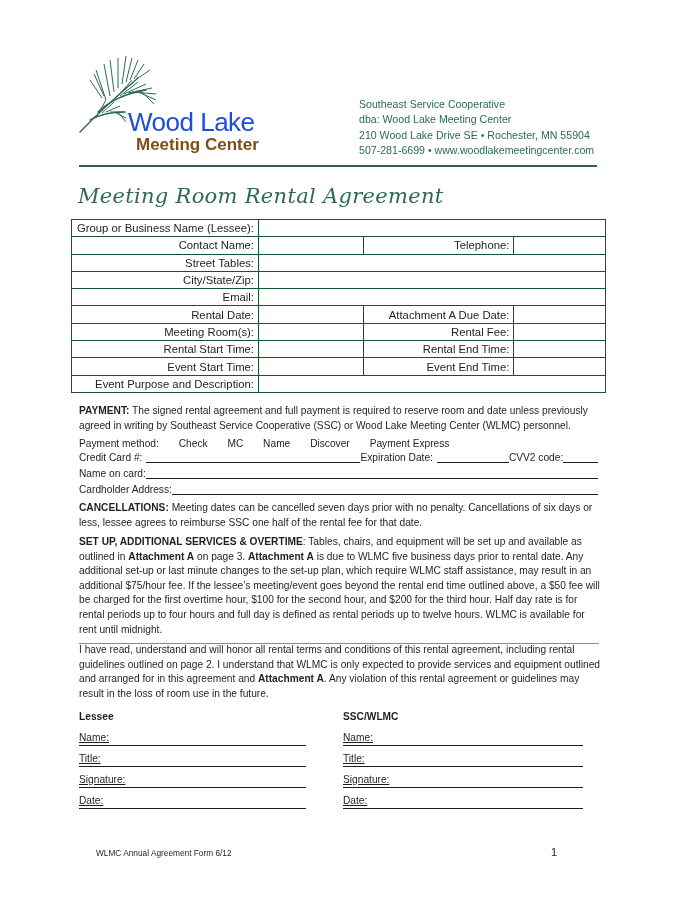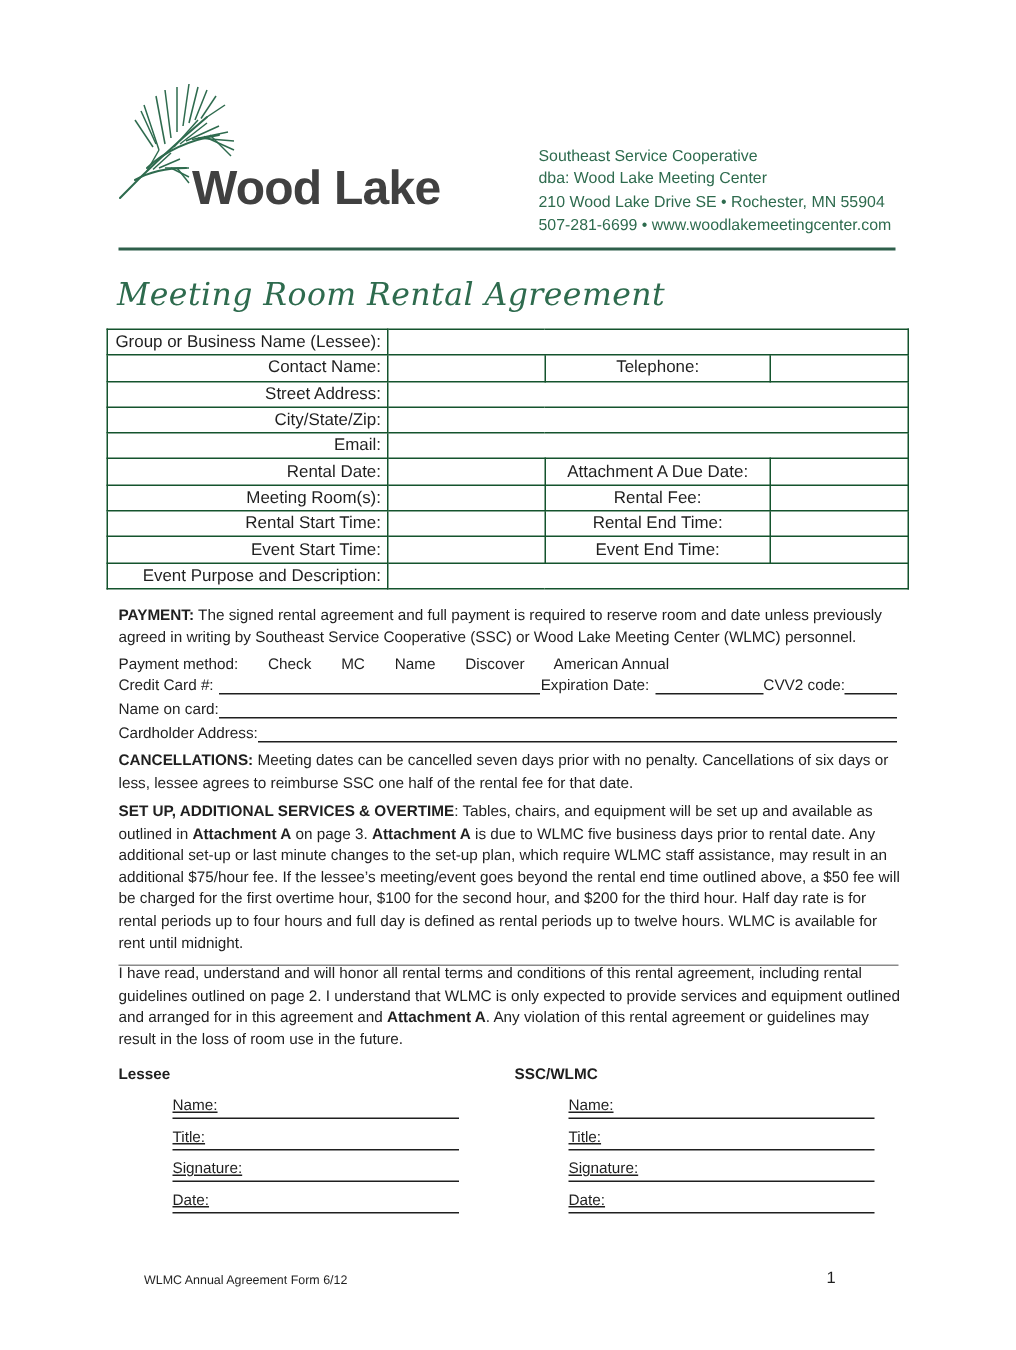--- a/index.html
+++ b/index.html
@@ -1,50 +1,50 @@
 <!DOCTYPE html>
 <html><head>
 <meta charset="utf-8">
 <style>
   * { box-sizing: border-box; margin: 0; padding: 0; }
   html, body { width: 677px; height: 900px; background: #ffffff; overflow: hidden; }
   body { position: relative; font-family: "Liberation Sans", sans-serif; color: #1f1f1f; }
 
   .logo { position: absolute; left: 76px; top: 50px; width: 230px; height: 110px; }
   .logo svg { position: absolute; left: 0; top: 0; }
-  .logo-name { position: absolute; left: 52px; top: 57px; font-family: "Liberation Sans", sans-serif; font-weight: bold; color: #404040; font-size: 32px; letter-spacing: -0.5px; white-space: nowrap; }
+  .logo-name { position: absolute; left: 52px; top: 57px; font-family: "Liberation Sans", sans-serif; font-weight: normal; color: #1d4ed8; font-size: 26px; letter-spacing: -0.5px; white-space: nowrap; }
   .logo-sub { position: absolute; left: 60px; top: 85px; font-family: "Liberation Sans", sans-serif; font-weight: bold; color: #7a4f1a; font-size: 17px; white-space: nowrap; }
 
   .contact { position: absolute; left: 359px; top: 97px; color: #2e6b4e; font-size: 10.6px; line-height: 15.3px; }
   .contact div { white-space: nowrap; }
 
   .header-rule { position: absolute; left: 79px; top: 165px; width: 518px; height: 2px; background: #2e5f4b; }
 
   .title { position: absolute; left: 78px; top: 184px; font-family: "DejaVu Serif", serif; font-style: italic; color: #2e6b4e; font-size: 21px; letter-spacing: 0.3px; white-space: nowrap; }
 
   table.info { position: absolute; left: 71px; top: 219px; width: 535px; border-collapse: collapse; font-size: 11.3px; }
   table.info td { border: 1px solid #14532d; height: 17.3px; padding: 0 4px; white-space: nowrap; }
   table.info td.lbl { text-align: right; width: 187px; }
   table.info td.val1 { width: 105px; }
-  table.info td.lbl2 { text-align: center; width: 151px; margin-left: 13px; }
+  table.info td.lbl2 { text-align: right; width: 151px; margin-left: 13px; }
   table.info td.val2 { width: 92px; }
 
   .para { position: absolute; left: 79px; width: 522px; font-size: 10.2px; line-height: 14.6px; color: #1f1f1f; }
   .para b { font-weight: bold; }
 
   .pay-methods { position: absolute; left: 79px; top: 438px; font-size: 10.2px; white-space: nowrap; }
   .pay-methods span { margin-right: 17px; }
   .line-row { position: absolute; left: 79px; width: 519px; font-size: 10.2px; display: flex; align-items: flex-start; height: 14px; white-space: nowrap; }
   .blank { border-bottom: 1px solid #1f1f1f; height: 11px; }
 
   .divider { position: absolute; left: 79px; top: 643px; width: 520px; height: 1px; background: #8a8a8a; }
 
   .sig-col { position: absolute; top: 711px; width: 240px; font-size: 10.2px; }
   .sig-head { font-weight: bold; height: 14px; margin-bottom: 7px; }
-  .sig-line { height: 14px; border-bottom: 1px solid #1f1f1f; margin-bottom: 7px; text-decoration: underline; margin-left: 36px; }
+  .sig-line { height: 14px; border-bottom: 1px solid #1f1f1f; margin-bottom: 7px; text-decoration: underline; }
 
   .footer { position: absolute; left: 96px; top: 848px; font-size: 8.3px; white-space: nowrap; }
   .page-num { position: absolute; left: 551px; top: 846px; font-size: 11px; }
 </style>
 </head>
 <body>
 
 <div class="logo">
   <svg width="90" height="90" viewBox="0 0 90 90">
     <g stroke="#2e6b4e" stroke-width="1.4" fill="none" stroke-linecap="round">
@@ -73,20 +73,21 @@
         <path d="M26 63 L38 52"></path>
         <path d="M30 62 L44 56"></path>
         <path d="M34 62 L50 62"></path>
         <path d="M38 62 L50 68"></path>
         <path d="M42 62 L50 72"></path>
       <path d="M26 48 L14 30"></path>
         <path d="M28 46 L18 24"></path>
     </g>
   </svg>
   <div class="logo-name">Wood Lake</div>
+  <div class="logo-sub">Meeting Center</div>
 </div>
 
 <div class="contact">
   <div>Southeast Service Cooperative</div>
   <div>dba: Wood Lake Meeting Center</div>
   <div>210 Wood Lake Drive SE • Rochester, MN 55904</div>
   <div>507-281-6699 • www.woodlakemeetingcenter.com</div>
 </div>
 
 <div class="header-rule"></div>
@@ -99,21 +100,21 @@
     <td class="lbl">Group or Business Name (Lessee):</td>
     <td colspan="3"></td>
   </tr>
   <tr>
     <td class="lbl">Contact Name:</td>
     <td class="val1"></td>
     <td class="lbl2">Telephone:</td>
     <td class="val2"></td>
   </tr>
   <tr>
-    <td class="lbl">Street Address:</td>
+    <td class="lbl">Street Tables:</td>
     <td colspan="3"></td>
   </tr>
   <tr>
     <td class="lbl">City/State/Zip:</td>
     <td colspan="3"></td>
   </tr>
   <tr>
     <td class="lbl">Email:</td>
     <td colspan="3"></td>
   </tr>
@@ -151,21 +152,21 @@
 <div class="para" style="top:404px;">
   <b>PAYMENT:</b><span>  The signed rental agreement and full payment is required to reserve room and date unless previously agreed in writing by Southeast Service Cooperative (SSC) or Wood Lake Meeting Center (WLMC) personnel.</span>
 </div>
 
 <div class="pay-methods">
   <span>Payment method:</span>
   <span>Check</span>
   <span>MC</span>
   <span>Name</span>
   <span>Discover</span>
-  <span>American Annual</span>
+  <span>Payment Express</span>
 </div>
 
 <div class="line-row" style="top:452px;">
   <span>Credit Card #:</span>
   <span class="blank" style="width:214px; margin-left:4px;"></span>
   <span>Expiration Date:</span>
   <span class="blank" style="width:72px; margin-left:4px;"></span>
   <span>CVV2 code:</span>
   <span class="blank" style="flex:1;"></span>
 </div>

